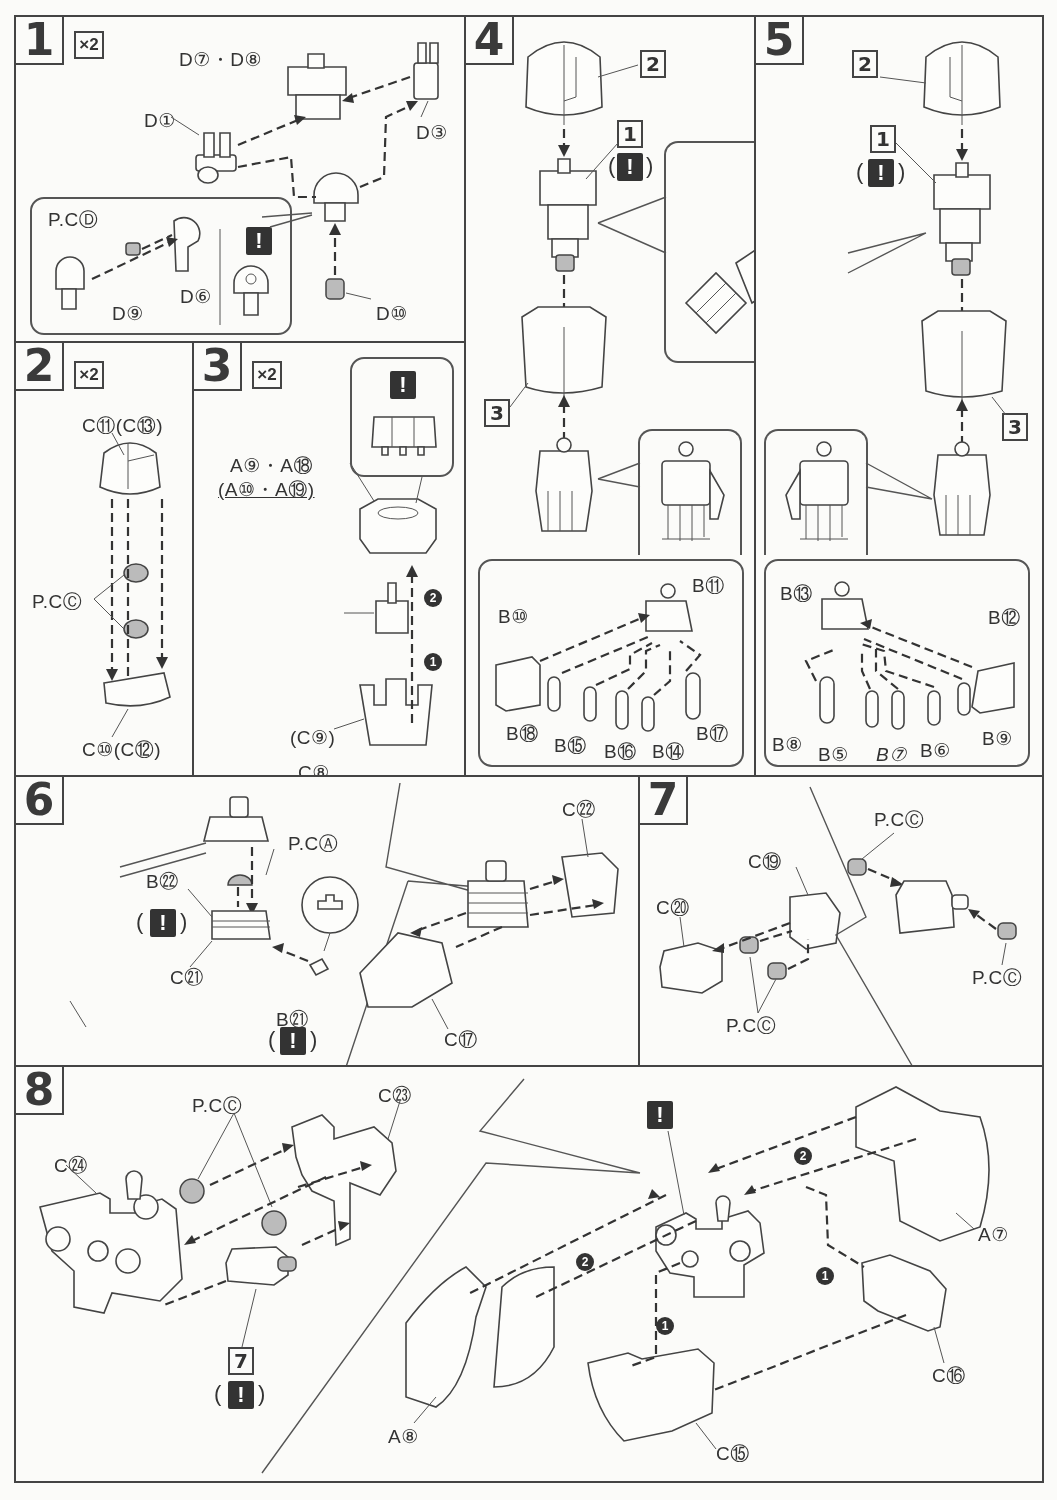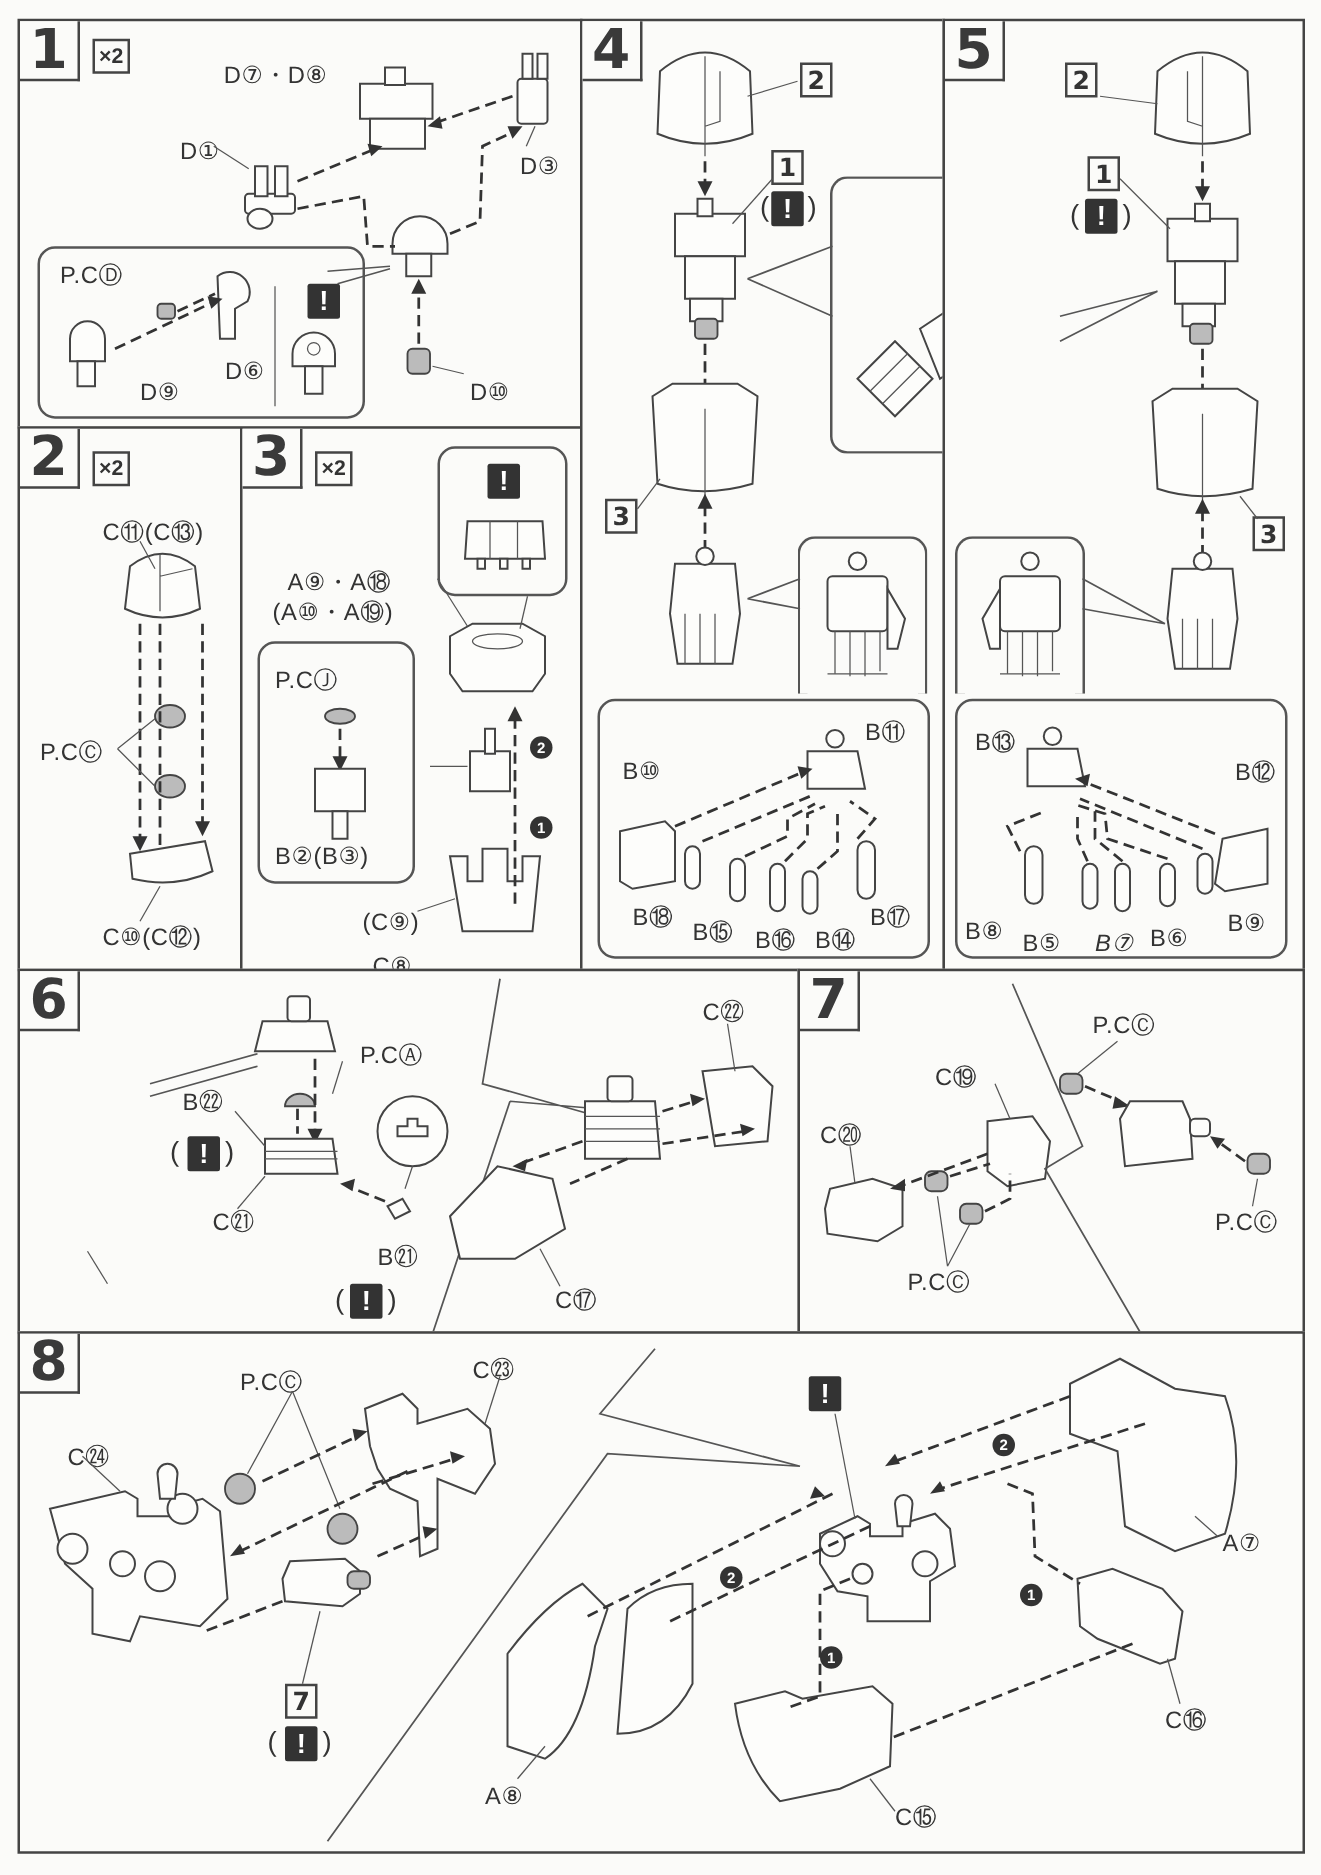--- a/index.html
+++ b/index.html
@@ -113,44 +113,33 @@
     <path class="thin" d="M96,90 L108,112"></path>
     <path class="thin" d="M78,256 L108,232 M78,256 L108,286"></path>
     <path class="thin" d="M96,394 L112,366"></path>
   </svg>
 </div>
 
 <div class="panel" style="left:192px;top:341px;width:274px;height:436px;">
   <div class="stepnum">3</div>
   <div class="mult" style="left:58px;top:18px;">×2</div>
   <div class="lbl" style="left:36px;top:110px;">A⑨・A⑱</div>
-  <div class="lbl" style="left:24px;top:134px;">(A⑩・A⑲)</div>
+  <div class="lbl" style="left:24px;top:134px;text-decoration:underline;">(A⑩・A⑲)</div>
   <div class="lbl" style="left:104px;top:382px;margin-top:36px;">C⑧</div>
   <div class="lbl" style="left:96px;top:383px;">(C⑨)</div>
   <div class="seq" style="left:230px;top:310px;">1</div>
   <div class="seq" style="left:230px;top:246px;">2</div>
   <div class="bubble" style="left:156px;top:14px;width:104px;height:120px;">
     <div class="warn" style="left:38px;top:12px;">!</div>
     <svg class="art" style="left:0;top:0;" width="104" height="120">
       <path class="part" d="M22,58 l60,0 l2,30 l-64,0 z"></path>
       <path class="thin" d="M40,58 l0,30 M62,58 l0,30"></path>
       <rect class="part" x="30" y="88" width="6" height="8"></rect>
         <rect class="part" x="48" y="88" width="6" height="8"></rect>
         <rect class="part" x="66" y="88" width="6" height="8"></rect>
-    </svg>
-  </div>
-  <div class="bubble" style="left:12px;top:170px;width:126px;height:194px;">
-    <div class="lbl" style="left:12px;top:16px;">P.CⒿ</div>
-    <div class="lbl" style="left:12px;top:158px;">B②(B③)</div>
-    <svg class="art" style="left:0;top:0;" width="126" height="194">
-      <ellipse class="partg" cx="64" cy="58" rx="12" ry="6"></ellipse>
-      <path class="dash" d="M64,68 L64,94"></path>
-        <polygon class="arr" points="64,102 58,90 70,90"></polygon>
-      <rect class="part" x="44" y="100" width="40" height="34"></rect>
-      <rect class="part" x="58" y="134" width="12" height="22"></rect>
     </svg>
   </div>
   <svg class="art" style="left:0;top:0;" width="274" height="436">
     <path class="part" d="M166,166 l18,-10 l40,0 l18,10 l0,30 l-10,14 l-56,0 l-10,-14 z"></path>
     <ellipse class="thin" cx="204" cy="170" rx="20" ry="6"></ellipse>
     <rect class="part" x="182" y="258" width="32" height="32"></rect>
     <rect class="part" x="194" y="240" width="8" height="20"></rect>
     <path class="part" d="M166,342 l14,0 l0,20 l12,0 l0,-26 l20,0 l0,26 l12,0 l0,-20 l14,0 l-6,60 l-56,0 z"></path>
     <path class="dash" d="M218,380 L218,230"></path>
       <polygon class="arr" points="218,222 212,234 224,234"></polygon>
@@ -319,21 +308,21 @@
 </div>
 
 <div class="panel" style="left:14px;top:775px;width:626px;height:292px;">
   <div class="stepnum">6</div>
   <div class="lbl" style="left:272px;top:54px;">P.CⒶ</div>
   <div class="lbl" style="left:130px;top:94px;">B㉒</div>
   <div class="paren" style="left:120px;top:132px;">(</div>
   <div class="warn" style="left:134px;top:132px;">!</div>
   <div class="paren" style="left:164px;top:132px;">)</div>
   <div class="lbl" style="left:154px;top:190px;">C㉑</div>
-  <div class="lbl" style="left:260px;top:218px;margin-left:26px;">B㉑</div>
+  <div class="lbl" style="left:260px;top:232px;">B㉑</div>
   <div class="paren" style="left:252px;top:250px;">(</div>
   <div class="warn" style="left:264px;top:250px;">!</div>
   <div class="paren" style="left:294px;top:250px;">)</div>
   <div class="lbl" style="left:546px;top:22px;">C㉒</div>
   <div class="lbl" style="left:428px;top:250px;">C⑰</div>
   <svg class="art" style="left:0;top:0;" width="626" height="292">
     <path class="thin" d="M104,90 L190,66 M104,100 L190,76" style="stroke-width:1.4;"></path>
     <path class="part" d="M194,40 l52,0 l6,24 l-64,0 z"></path>
     <rect class="part" x="214" y="20" width="18" height="20" rx="3"></rect>
     <path class="partg" d="M212,108 a12,10 0 0 1 24,0 z"></path>

